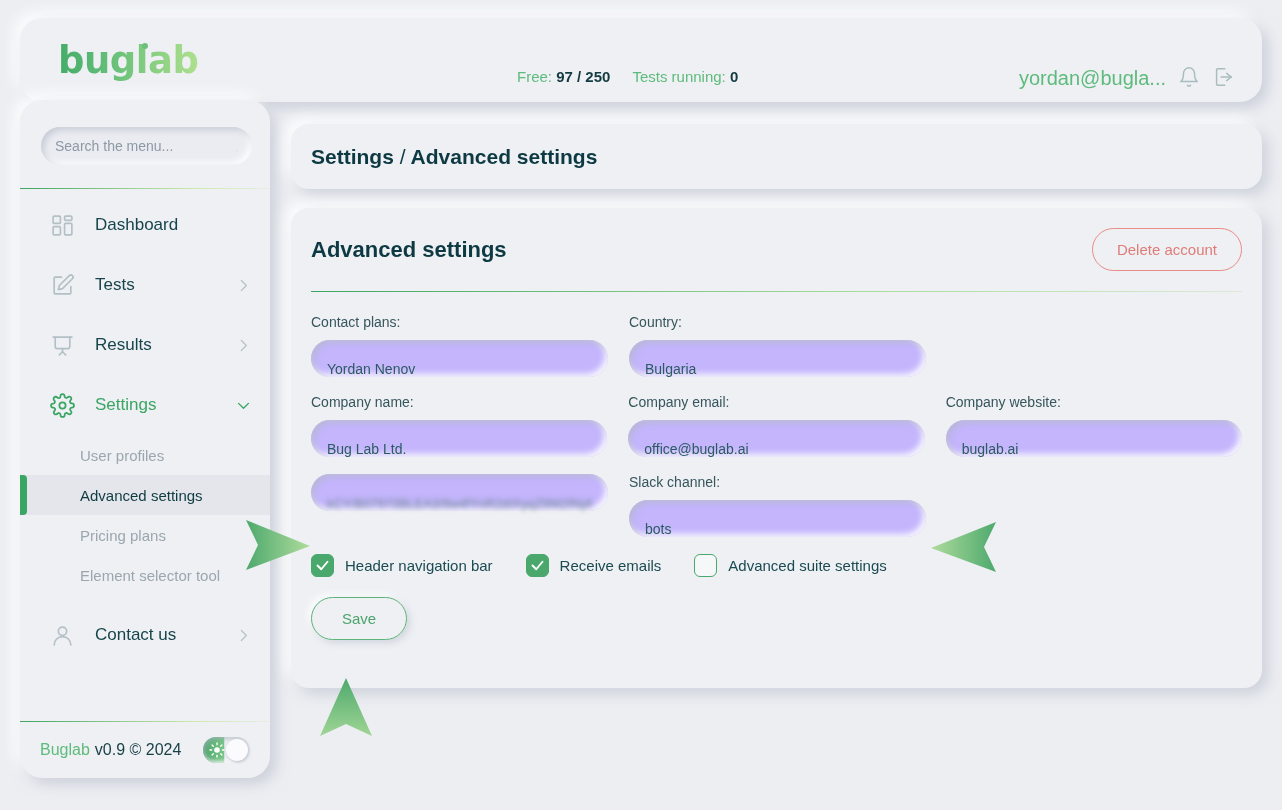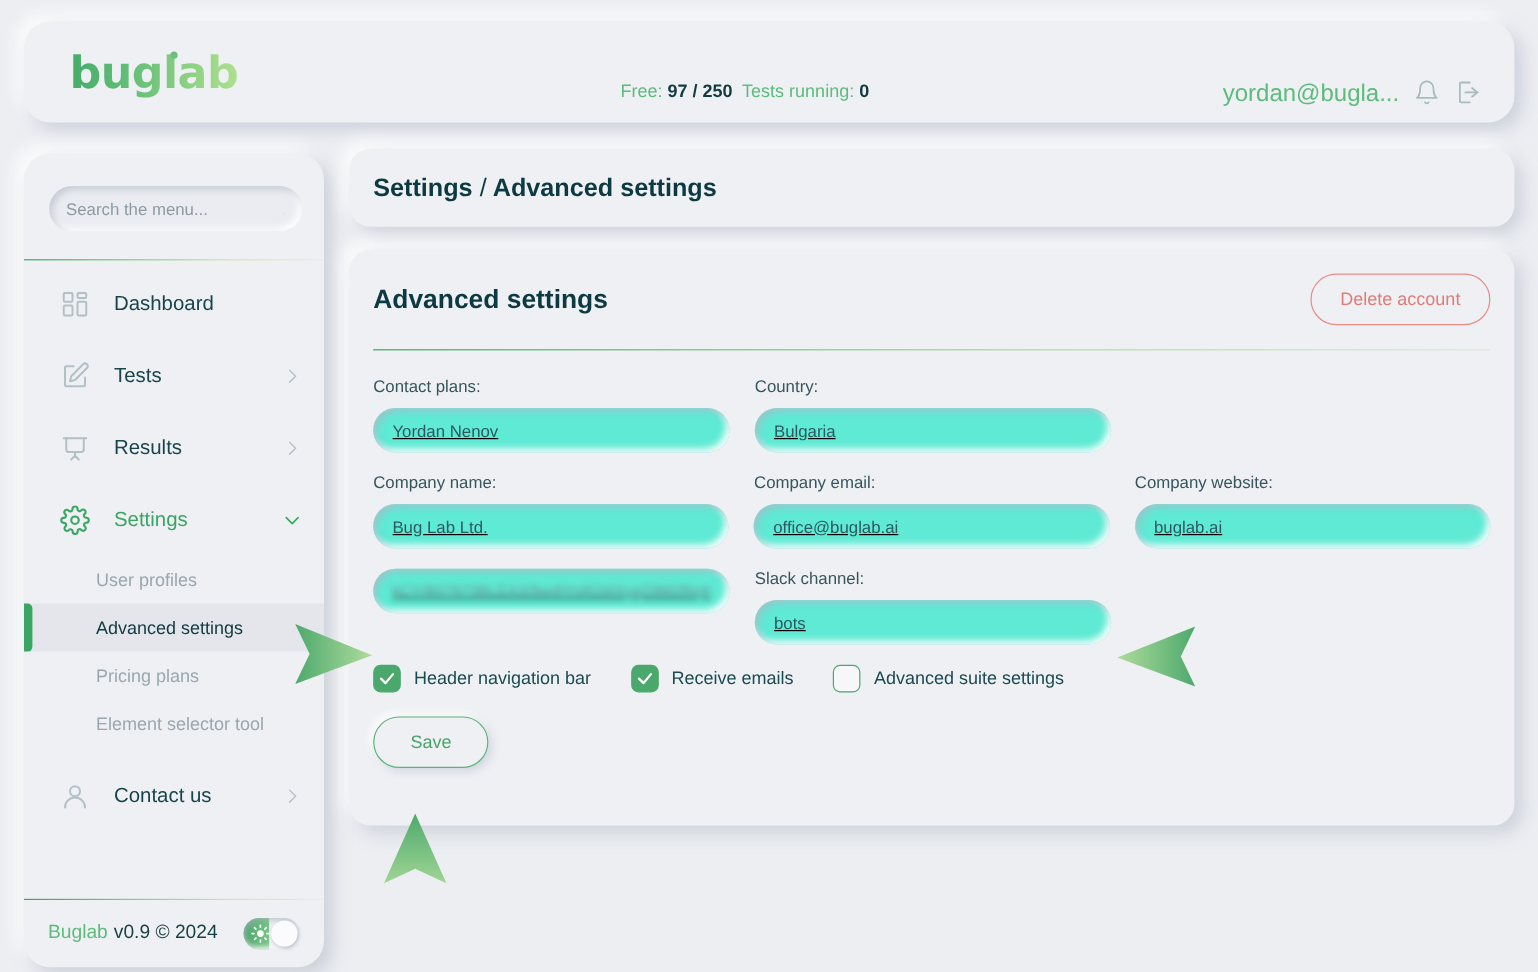--- a/index.html
+++ b/index.html
@@ -52,42 +52,42 @@
     background: #6cc07b;
     top: 4px;
     left: 102px;
   }
 
   .topstats {
     position: absolute;
     left: 497px;
     top: 50px;
     display: flex;
-    gap: 8px;
+    gap: 22px;
     font-size: 15px;
   }
   .stat-label { color: #5dbb7c; }
   .stat-value { color: #123b40; font-weight: 700; }
 
   .topright {
     position: absolute;
     right: 28px;
     top: 48px;
     display: flex;
     align-items: center;
     gap: 12px;
   }
   .useremail { color: #5dbb7c; font-size: 20px; }
   .hicon { width: 22px; height: 24px; color: #a9bcbd; }
 
   
   .sidebar {
     position: absolute;
     left: 20px;
-    top: 128px;
+    top: 100px;
     width: 250px;
     height: 678px;
     background: #eef0f4;
     border-radius: 22px;
     box-shadow: 6px 6px 14px rgba(176,182,196,0.55),
                 -6px -6px 14px rgba(255,255,255,0.95);
     overflow: hidden;
   }
 
   .searchwrap {
@@ -295,27 +295,26 @@
   .field { width: 297px; }
   .field-label {
     font-size: 14px;
     color: #36565c;
     margin-bottom: 10px;
     display: block;
   }
   .pill-input {
     height: 37px;
     border-radius: 19px;
-    background: #5eead4;
+    background: #c4b5fd;
     box-shadow: inset 3px 3px 6px rgba(176,182,196,0.65),
                 inset -3px -3px 6px rgba(255,255,255,0.95);
     display: flex;
-    align-items: center;
+    align-items: flex-end;
     padding: 0 16px;
-    text-decoration: underline;
   }
   .pill-input input {
     width: 100%;
     border: none;
     outline: none;
     background: transparent;
     font-family: "Liberation Sans", sans-serif;
     font-size: 14px;
     color: #2c5a61;
   }

